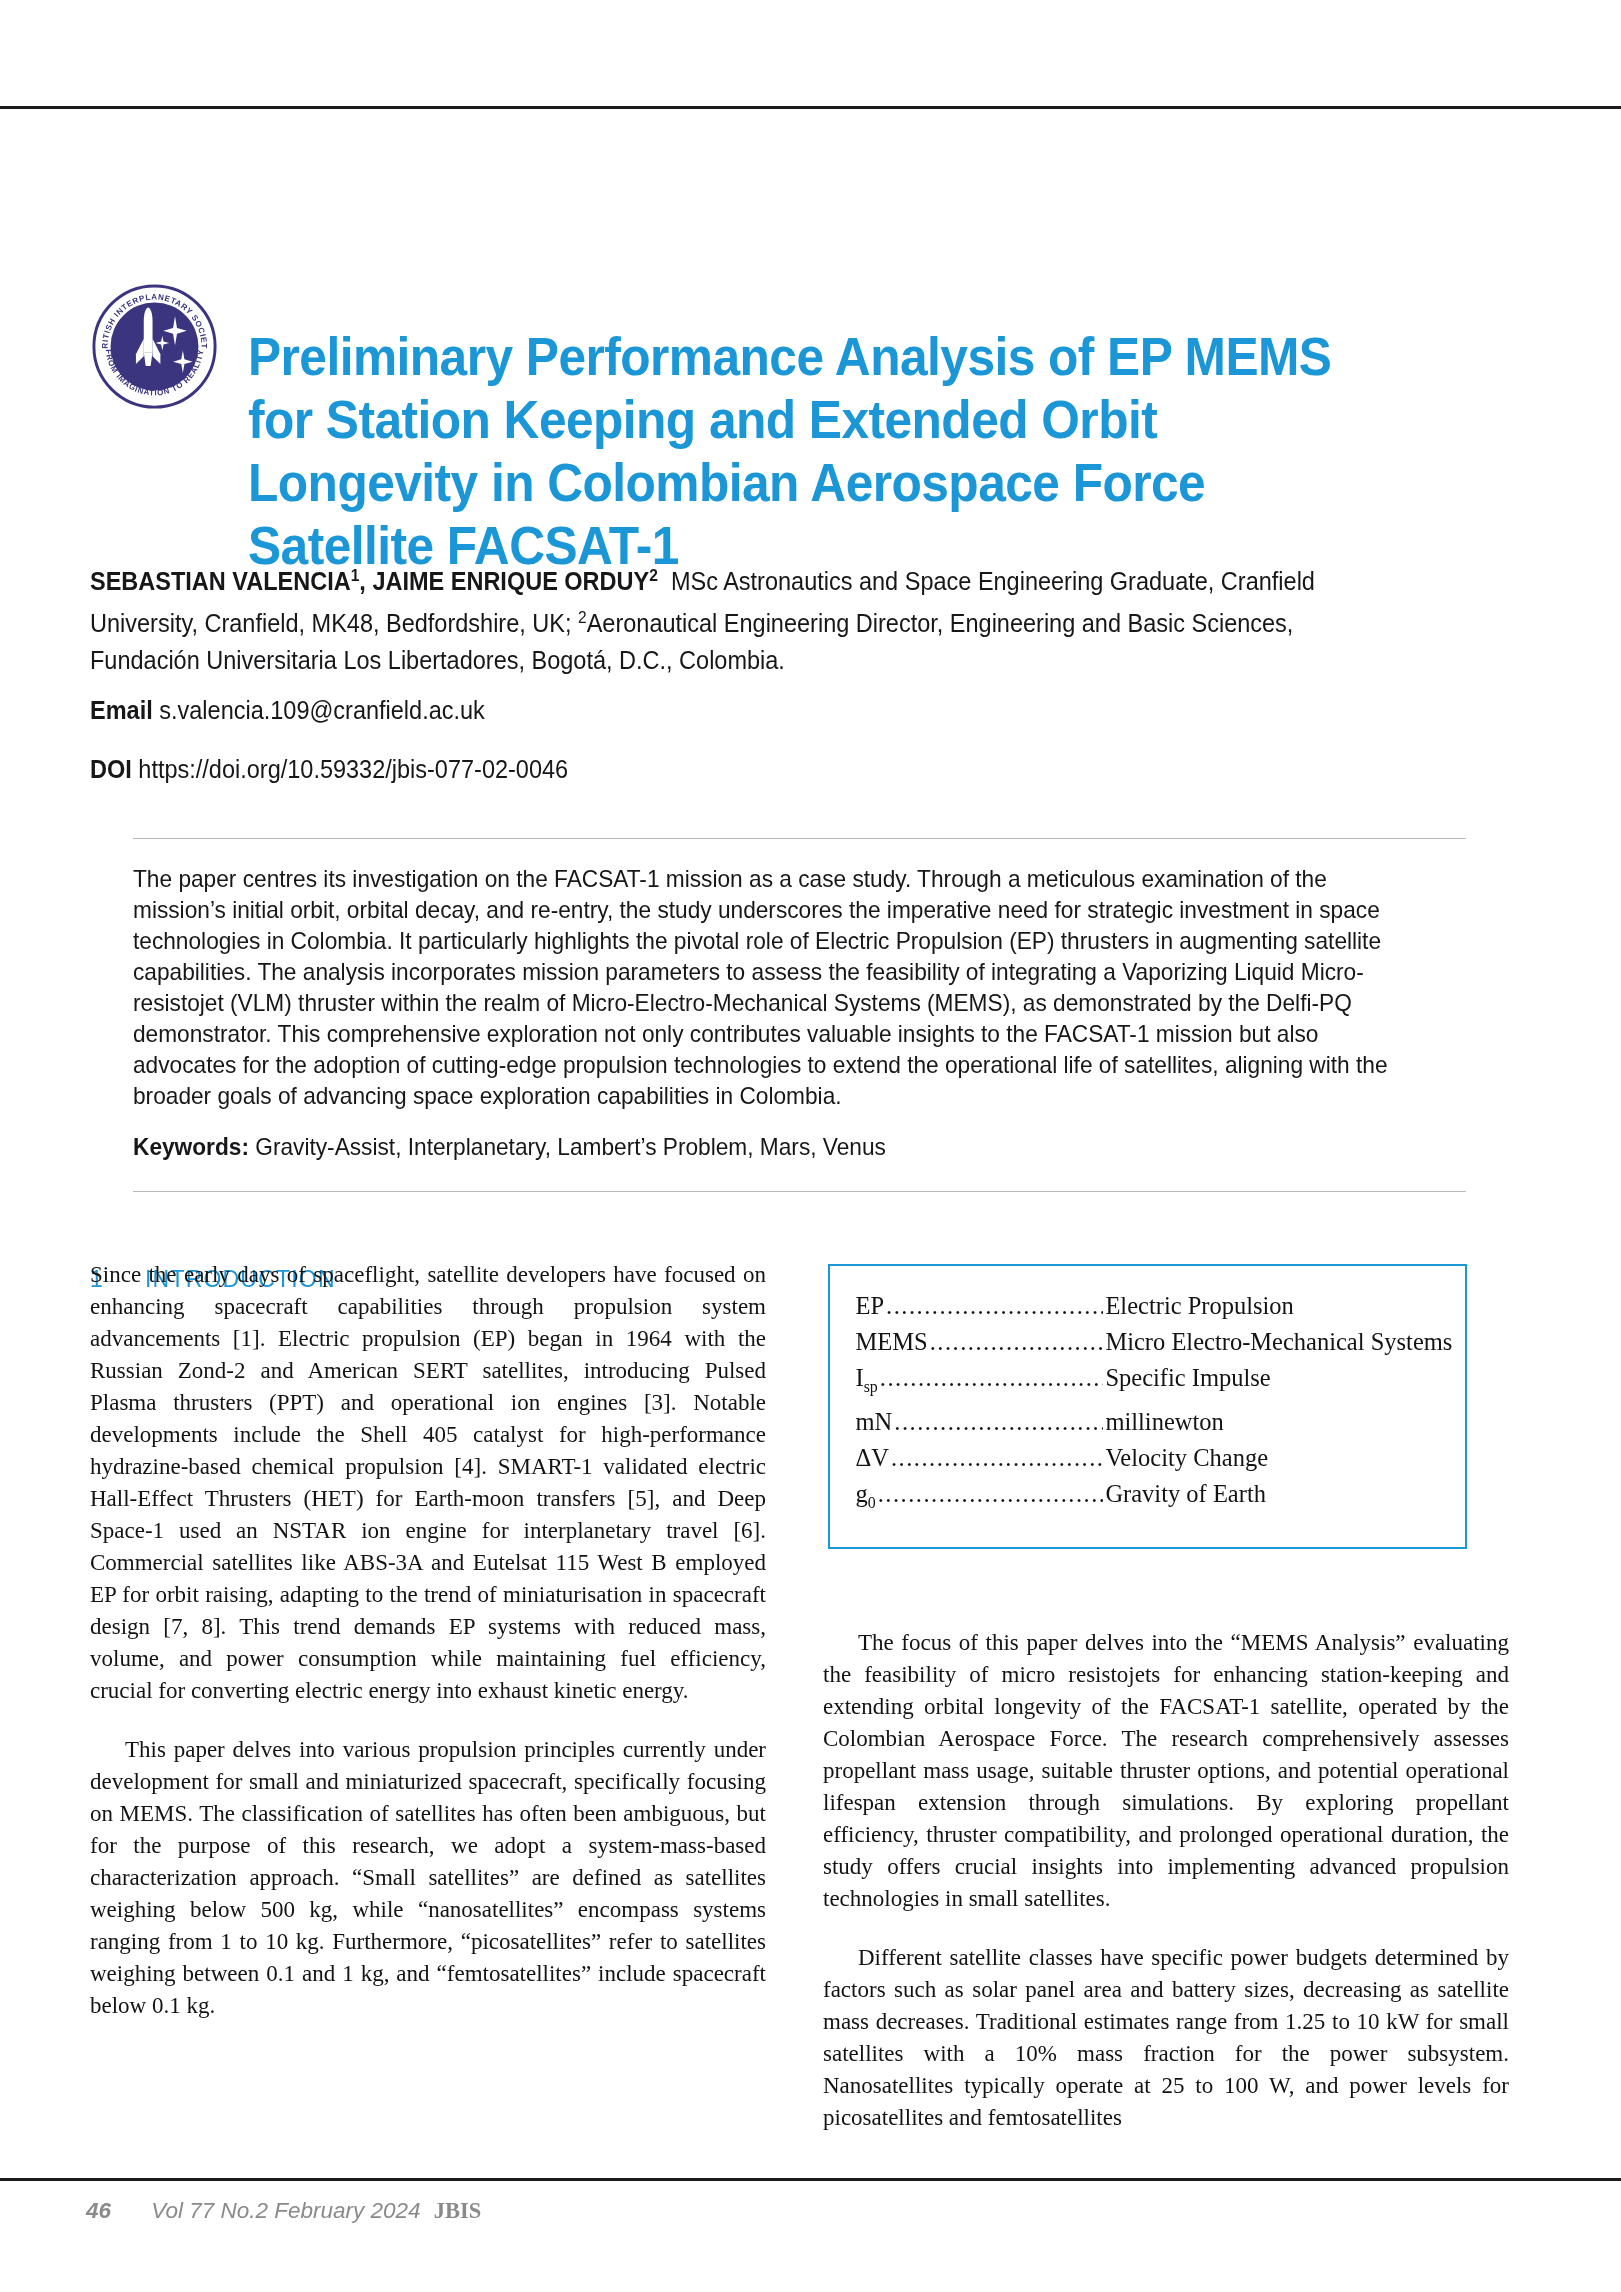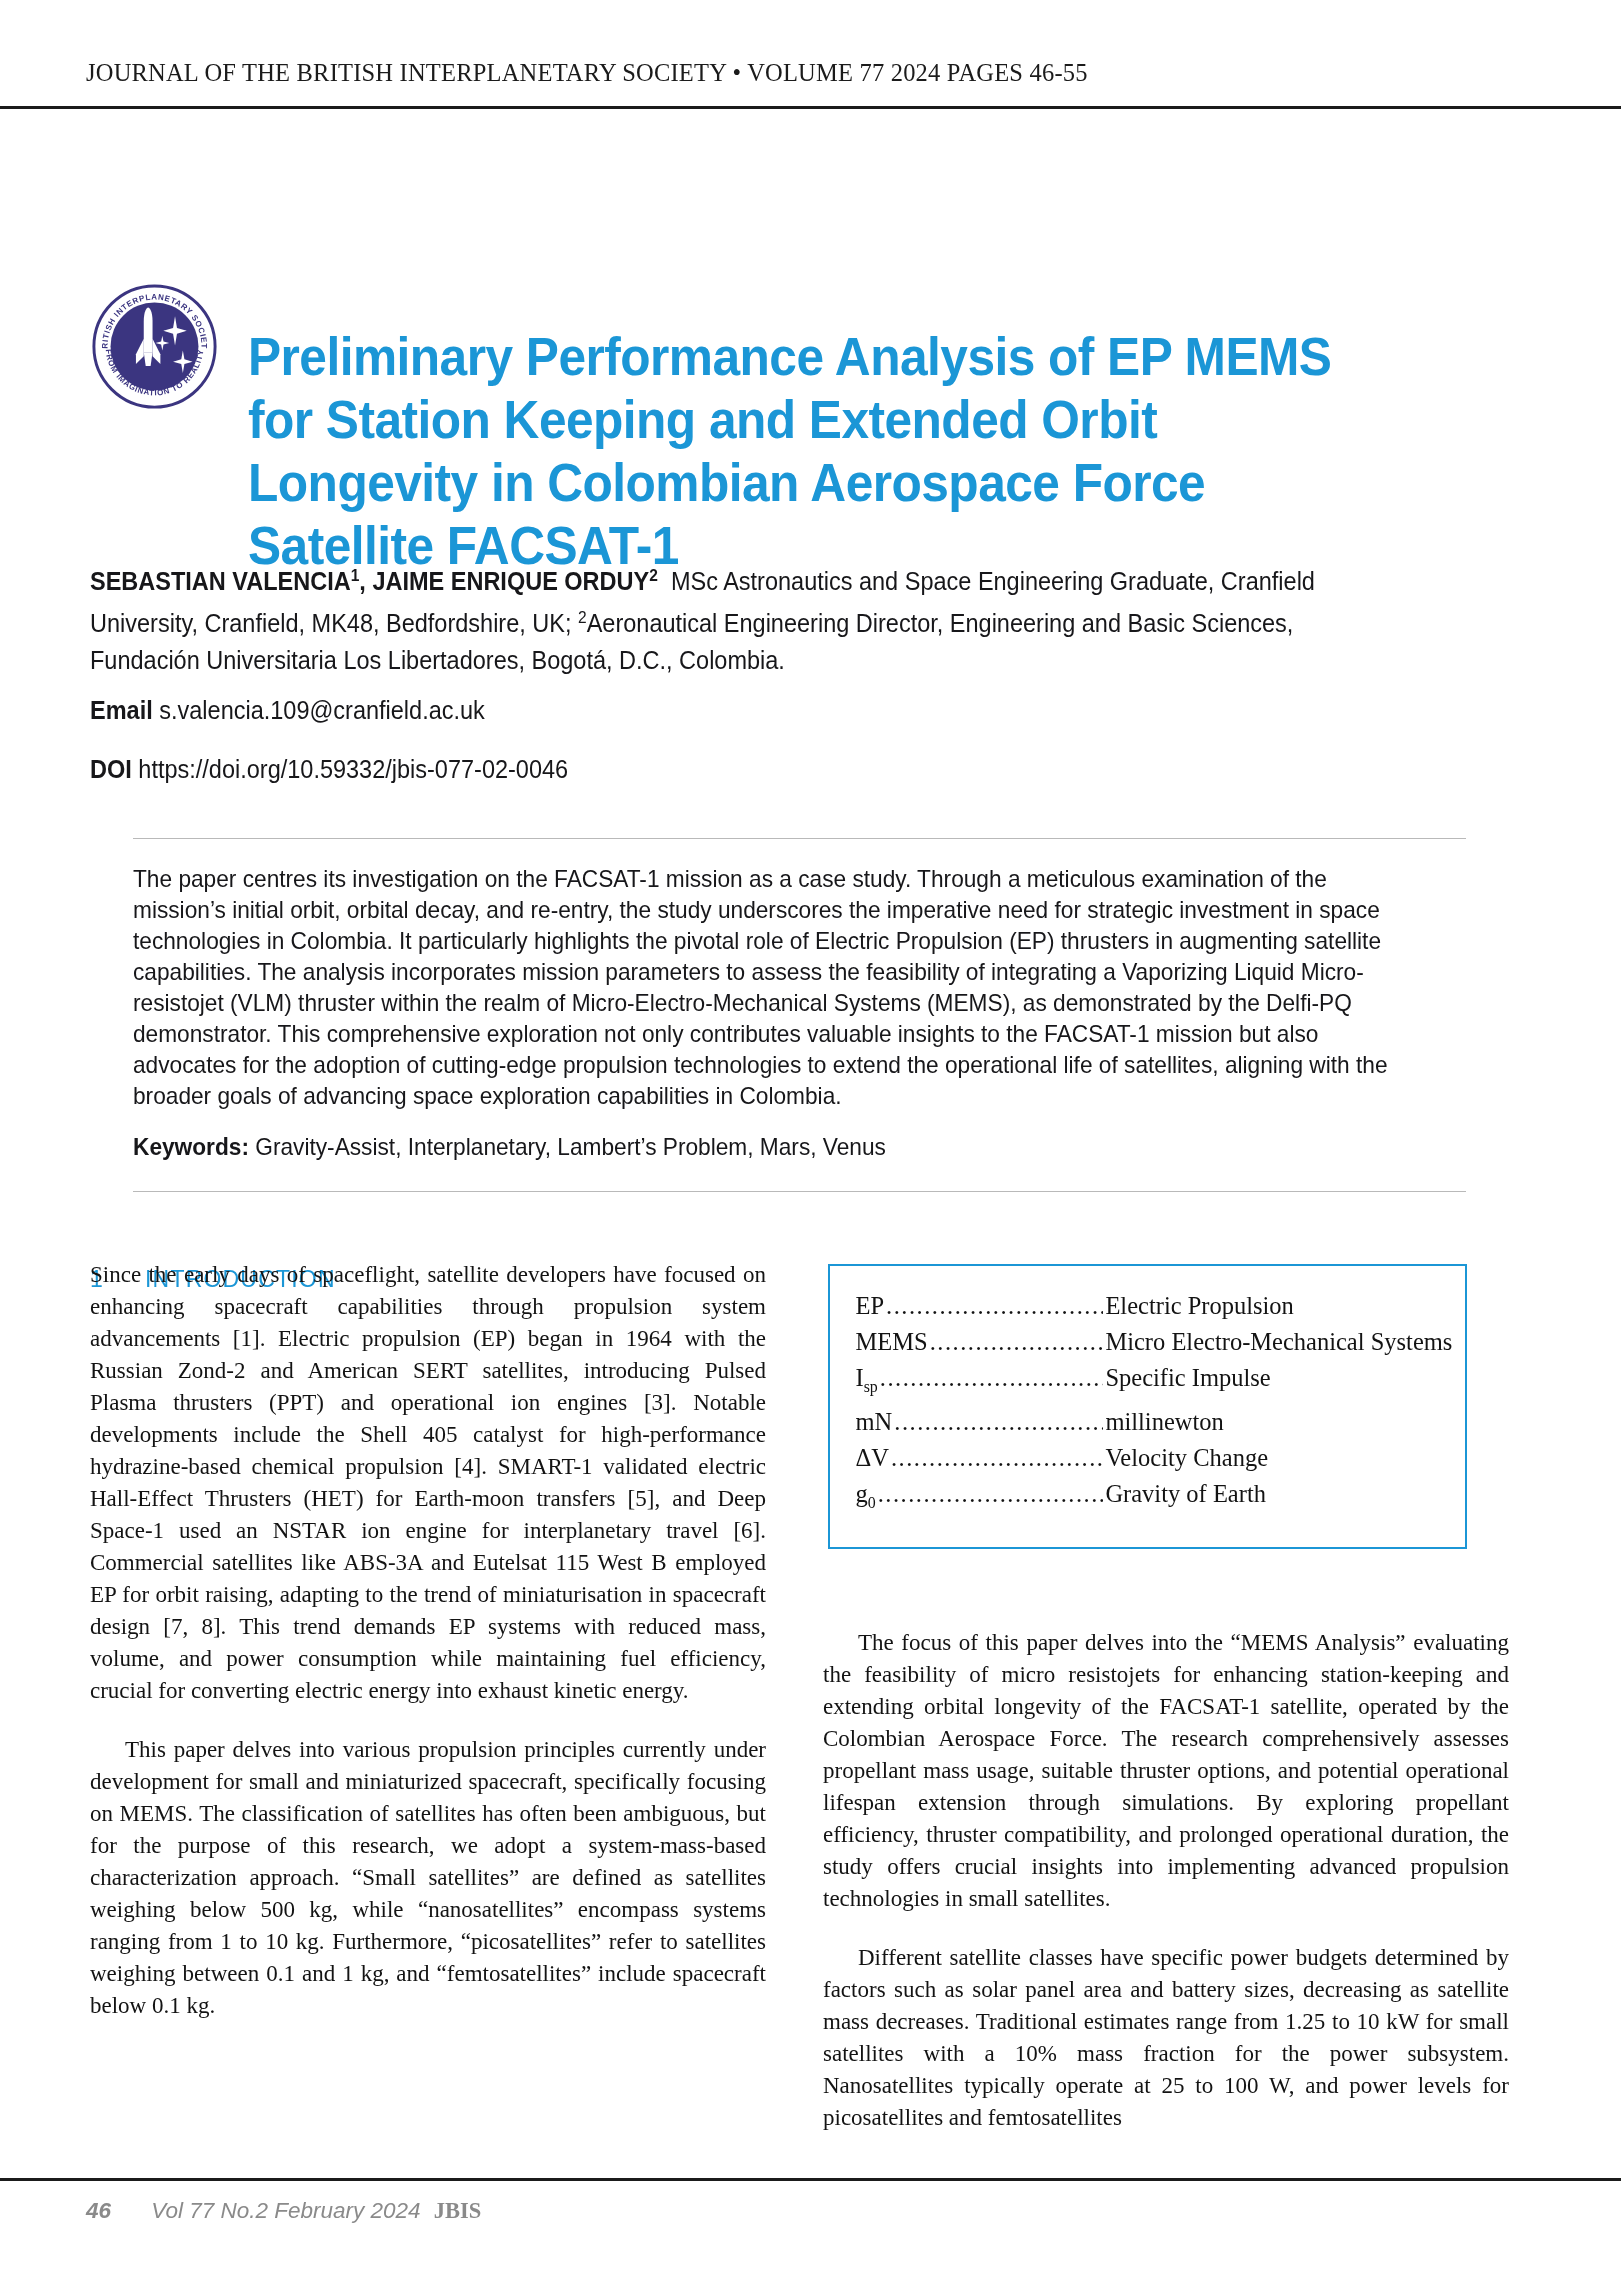--- a/index.html
+++ b/index.html
@@ -241,23 +241,20 @@
     font-style: italic;
   }
   .footer .pg { font-weight: bold; font-style: italic; }
   .footer .jbis { font-family: "Liberation Serif", serif; font-weight: bold; font-style: normal; }
 </style>
 </head>
 <body>
 
 <div class="page">
 
-  <div class="running-head">
-    <div class="running-head-text">JOURNAL OF THE BRITISH INTERPLANETARY SOCIETY • VOLUME 77 2024 PAGES 46-55</div>
-  </div>
   <div class="rule-top"></div>
 
   <div class="logo">
     <svg viewBox="0 0 132 132" width="129" height="129" aria-hidden="true">
       <defs>
         <path id="arcTop" d="M 18 66 A 48 48 0 0 1 114 66" fill="none"></path>
         <path id="arcBot" d="M 16 66 A 50 50 0 0 0 116 66" fill="none"></path>
       </defs>
       <circle cx="66" cy="66" r="62" fill="none" stroke="#3b3580" stroke-width="3"></circle>
       <circle cx="66" cy="66" r="45" fill="#3b3580"></circle>

